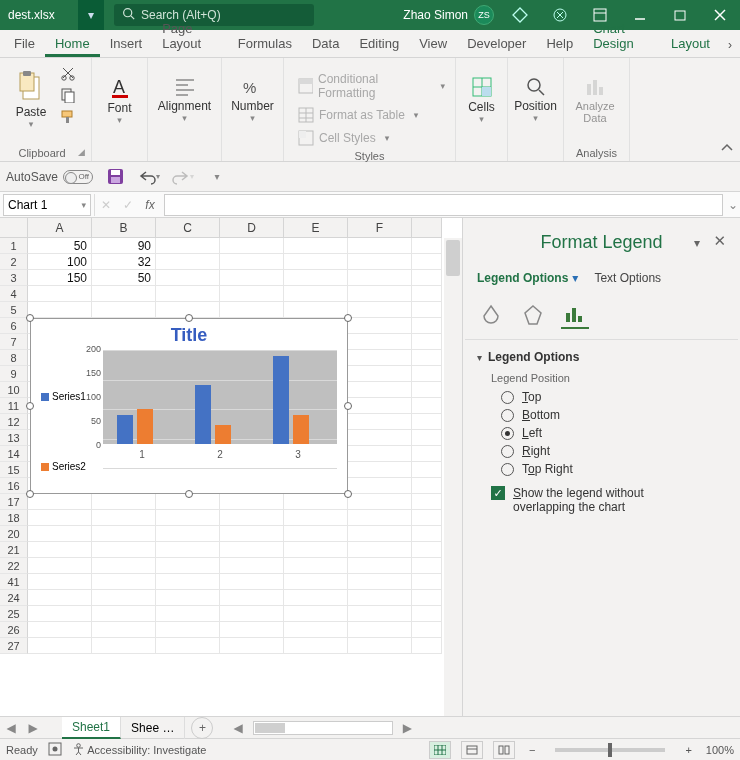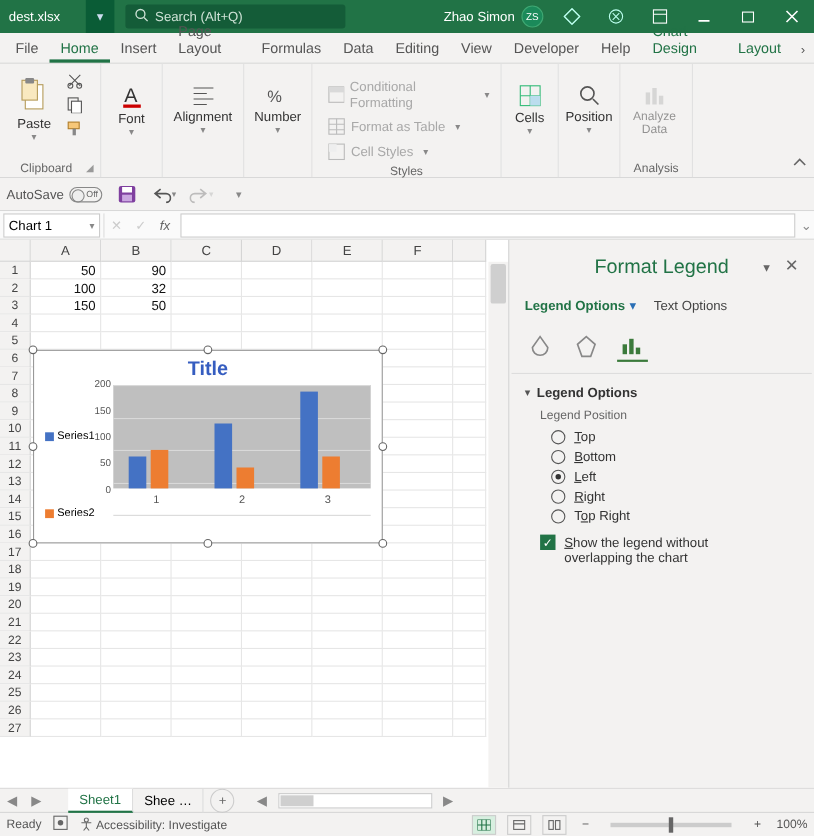--- a/index.html
+++ b/index.html
@@ -572,30 +572,20 @@
             <div class="rh">18</div>
             <div class="cell"></div>
             <div class="cell"></div>
             <div class="cell"></div>
             <div class="cell"></div>
             <div class="cell"></div>
             <div class="cell"></div>
             <div class="cell" style="width: 30px;"></div>
           </div>
           <div class="row">
-            <div class="rh">19</div>
-            <div class="cell"></div>
-            <div class="cell"></div>
-            <div class="cell"></div>
-            <div class="cell"></div>
-            <div class="cell"></div>
-            <div class="cell"></div>
-            <div class="cell" style="width: 30px;"></div>
-          </div>
-          <div class="row">
             <div class="rh">20</div>
             <div class="cell"></div>
             <div class="cell"></div>
             <div class="cell"></div>
             <div class="cell"></div>
             <div class="cell"></div>
             <div class="cell"></div>
             <div class="cell" style="width: 30px;"></div>
           </div>
           <div class="row">
@@ -612,21 +602,21 @@
             <div class="rh">22</div>
             <div class="cell"></div>
             <div class="cell"></div>
             <div class="cell"></div>
             <div class="cell"></div>
             <div class="cell"></div>
             <div class="cell"></div>
             <div class="cell" style="width: 30px;"></div>
           </div>
           <div class="row">
-            <div class="rh">23</div>
+            <div class="rh">41</div>
             <div class="cell"></div>
             <div class="cell"></div>
             <div class="cell"></div>
             <div class="cell"></div>
             <div class="cell"></div>
             <div class="cell"></div>
             <div class="cell" style="width: 30px;"></div>
           </div>
           <div class="row">
             <div class="rh">24</div>

